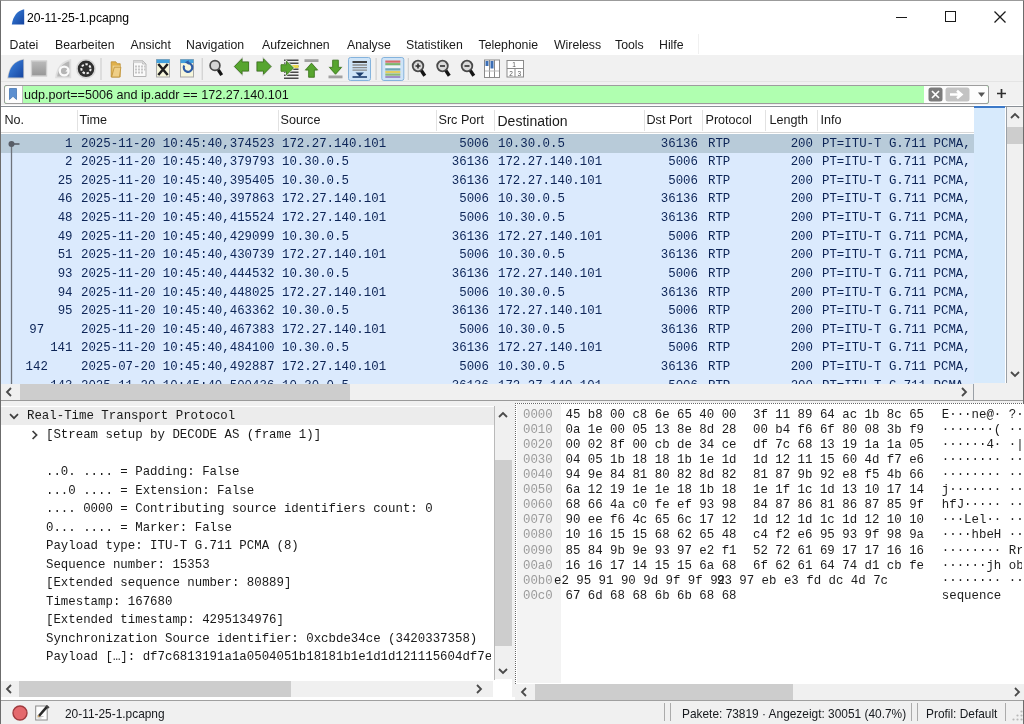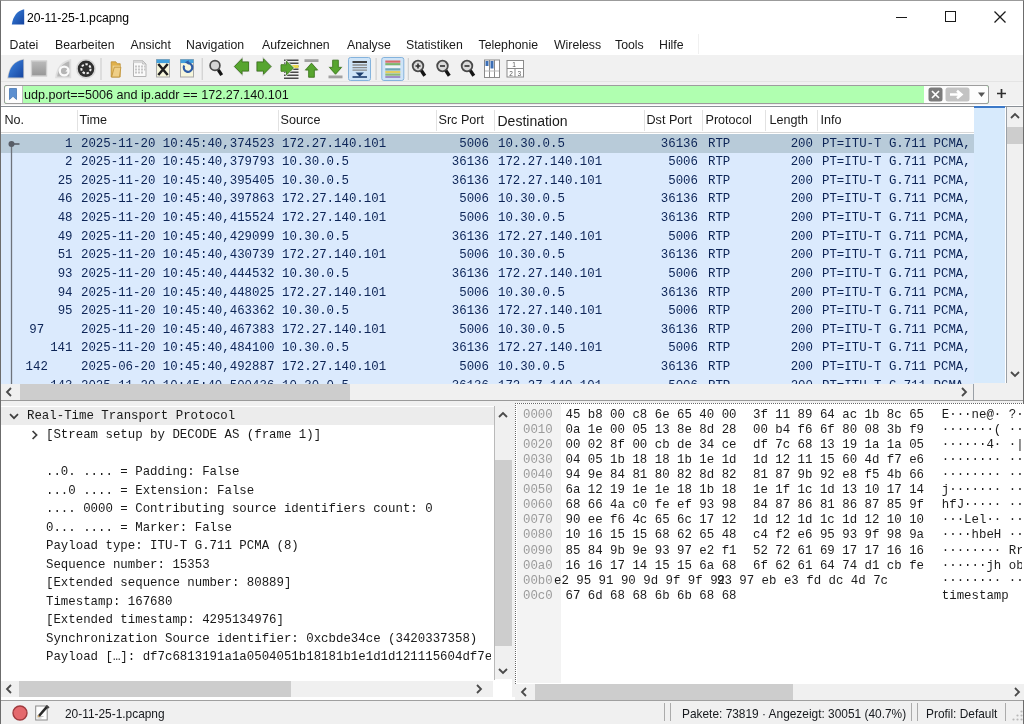--- a/index.html
+++ b/index.html
@@ -344,21 +344,21 @@
 <div class="abs" style="left:281px;top:2.5px;white-space:nowrap">10.30.0.5</div>
 <div class="abs" style="left:400px;top:2.5px;width:88px;text-align:right">36136</div>
 <div class="abs" style="left:497px;top:2.5px;white-space:nowrap">172.27.140.101</div>
 <div class="abs" style="left:609px;top:2.5px;width:88px;text-align:right">5006</div>
 <div class="abs" style="left:707px;top:2.5px">RTP</div>
 <div class="abs" style="left:724px;top:2.5px;width:88px;text-align:right">200</div>
 <div class="abs" style="left:821px;top:2.5px;white-space:nowrap">PT=ITU-T G.711 PCMA,</div>
 </div>
 <div class="abs mono" style="left:0;top:356.4px;width:973px;height:18.6px;font-size:12.4px;color:#0c2456">
 <div class="abs" style="left:0;top:2.5px;width:71.5px;text-align:center">142</div>
-<div class="abs" style="left:80px;top:2.5px;white-space:nowrap">2025-06-20 10:45:40,492887</div>
+<div class="abs" style="left:80px;top:2.5px;white-space:nowrap">2025-07-20 10:45:40,492887</div>
 <div class="abs" style="left:281px;top:2.5px;white-space:nowrap">172.27.140.101</div>
 <div class="abs" style="left:400px;top:2.5px;width:88px;text-align:right">5006</div>
 <div class="abs" style="left:497px;top:2.5px;white-space:nowrap">10.30.0.5</div>
 <div class="abs" style="left:609px;top:2.5px;width:88px;text-align:right">36136</div>
 <div class="abs" style="left:707px;top:2.5px">RTP</div>
 <div class="abs" style="left:724px;top:2.5px;width:88px;text-align:right">200</div>
 <div class="abs" style="left:821px;top:2.5px;white-space:nowrap">PT=ITU-T G.711 PCMA,</div>
 </div>
 <div class="abs mono" style="left:0;top:375.1px;width:973px;height:7.9px;overflow:hidden;font-size:12.4px;color:#0c2456">
 <div class="abs" style="left:0;top:2.5px;width:71.5px;text-align:right">143</div>
@@ -483,21 +483,21 @@
 <div class="abs mono" style="left:522px;top:557.5px;font-size:12.4px;color:#9b9b9b">00a0</div>
 <div class="abs mono" style="left:564.5px;top:557.5px;font-size:12.4px;color:#1c1c1c;white-space:pre">16 16 17 14 15 15 6a 68</div>
 <div class="abs mono" style="left:752px;top:557.5px;font-size:12.4px;color:#1c1c1c;white-space:pre">6f 62 61 64 74 d1 cb fe</div>
 <div class="abs mono" style="left:940.8px;top:557.5px;font-size:12.4px;color:#1c1c1c;white-space:pre;width:80px;overflow:hidden">······jh obadt···</div>
 <div class="abs mono" style="left:522px;top:572.5px;font-size:12.4px;color:#9b9b9b">00b0</div>
 <div class="abs mono" style="left:553px;top:572.5px;font-size:12.4px;color:#1c1c1c;white-space:pre">e2 95 91 90 9d 9f 9f 92</div>
 <div class="abs mono" style="left:716px;top:572.5px;font-size:12.4px;color:#1c1c1c;white-space:pre">93 97 eb e3 fd dc 4d 7c</div>
 <div class="abs mono" style="left:940.8px;top:572.5px;font-size:12.4px;color:#1c1c1c;white-space:pre;width:80px;overflow:hidden">········ ······M|</div>
 <div class="abs mono" style="left:522px;top:587.6px;font-size:12.4px;color:#9b9b9b">00c0</div>
 <div class="abs mono" style="left:564.5px;top:587.6px;font-size:12.4px;color:#1c1c1c;white-space:pre">67 6d 68 68 6b 6b 68 68</div>
-<div class="abs mono" style="left:940.8px;top:587.6px;font-size:12.4px;color:#1c1c1c;white-space:pre;width:80px;overflow:hidden">timestamp</div>
+<div class="abs mono" style="left:940.8px;top:587.6px;font-size:12.4px;color:#1c1c1c;white-space:pre;width:80px;overflow:hidden">sequence</div>
 <div class="abs" style="left:514px;top:683px;width:509px;height:16px;background:#f0f0f0"></div>
 <div class="abs" style="left:534px;top:683px;width:258px;height:16px;background:#cdcdcd"></div>
 <svg class="abs" style="left:518px;top:685px" width="10" height="12" viewBox="0 0 10 12">
       <path d="M7 2 L3 6 L7 10" stroke="#4a4a4a" stroke-width="1.8" fill="none"></path>
     </svg>
 <svg class="abs" style="left:1011px;top:685px" width="10" height="12" viewBox="0 0 10 12">
       <path d="M3 2 L7 6 L3 10" stroke="#4a4a4a" stroke-width="1.8" fill="none"></path>
     </svg>
 <div class="abs" style="left:0;top:699px;width:1022px;height:24px;background:#f0f0f0;border-top:1px solid #9f9f9f"></div>
 <svg class="abs" style="left:11px;top:704px" width="16" height="16" viewBox="0 0 16 16">

